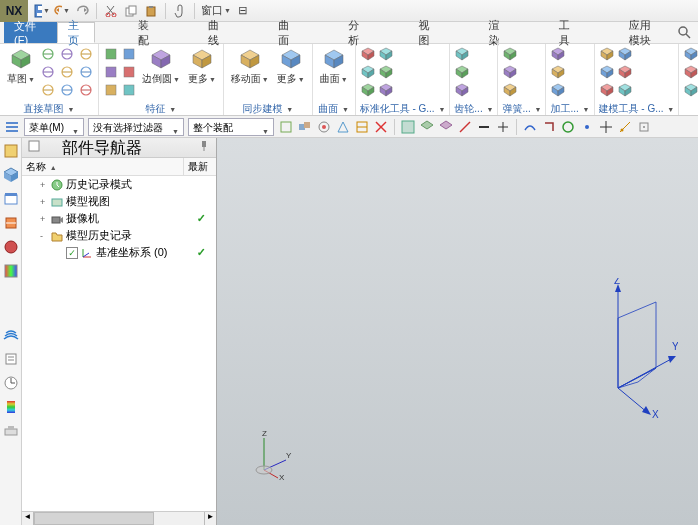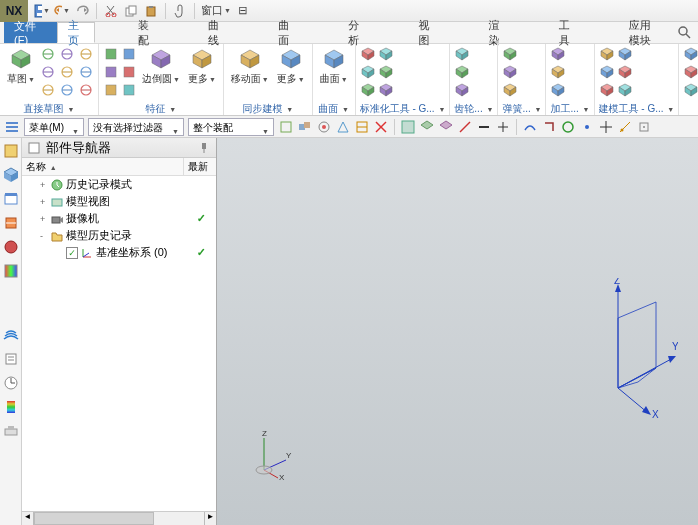--- a/index.html
+++ b/index.html
@@ -36,21 +36,21 @@
 .selbar { height: 22px; background: #f2f2f2; border-bottom: 1px solid #d0d0d0; display: flex; align-items: center; gap: 4px; padding: 0 4px; }
 .selbar .combo { height: 18px; border: 1px solid #aab; background: #fff; font-size: 10px; padding: 0 4px; display: flex; align-items: flex-end; }
 .selbar-icons { display: flex; gap: 3px; align-items: center; }
 .selbar-icons .ic16 svg { width: 14px; height: 14px; }
 
 
 .main { display: flex; height: 387px; }
 .leftrail { width: 22px; background: #f4f4f4; border-right: 1px solid #d0d0d0; display: flex; flex-direction: column; align-items: center; padding-top: 4px; gap: 6px; }
 .leftrail .ic16 { width: 18px; height: 18px; }
 .nav-panel { width: 195px; background: #fff; border-right: 1px solid #aaa; display: flex; flex-direction: column; }
-.nav-title { height: 20px; background: linear-gradient(#f0f0f0, #e4e4e4); border-bottom: 1px solid #ccc; display: flex; align-items: center; padding: 0 4px; font-size: 13px; }
+.nav-title { height: 20px; background: linear-gradient(#f0f0f0, #e4e4e4); border-bottom: 1px solid #ccc; display: flex; padding: 0 4px; font-size: 16px; gap: 16px; }
 .nav-title .pin { margin-left: auto; }
 .nav-head { height: 18px; background: #f8f8f8; border-bottom: 1px solid #ddd; display: flex; font-size: 10px; }
 .nav-head .col1 { flex: 1; padding: 2px 4px; border-right: 1px solid #ddd; }
 .nav-head .col2 { width: 32px; padding: 2px 4px; }
 .nav-tree { flex: 1; overflow: auto; font-size: 11px; }
 .tree-row { display: flex; align-items: center; height: 17px; padding-left: 4px; }
 .tree-row .exp { width: 10px; font-size: 9px; color: #666; }
 .tree-row .icon { width: 14px; display: flex; justify-content: center; }
 .tree-row .txt { padding-left: 2px; }
 .tree-row .chk { margin-left: auto; margin-right: 10px; color: #2a9d2a; font-weight: bold; }

